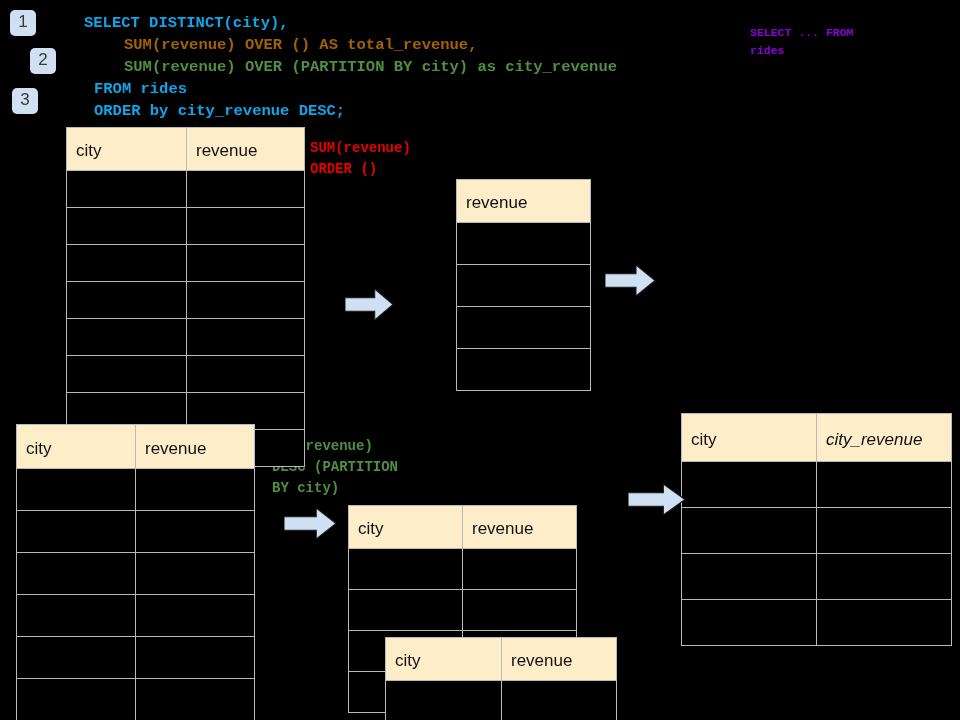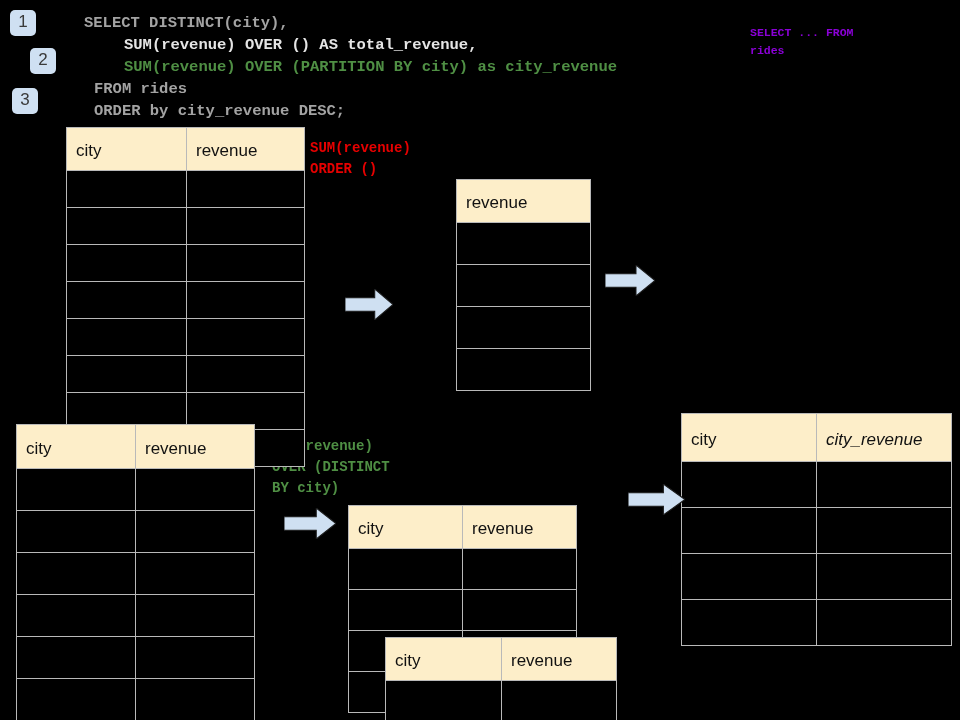--- a/index.html
+++ b/index.html
@@ -30,22 +30,22 @@
   .sql{
     position:absolute;
     font-family:"Liberation Mono", monospace;
     font-weight:bold;
     font-size:15.5px;
     line-height:22px;
     white-space:pre;
     letter-spacing:0px;
   }
   .sql-line{white-space:pre;}
-  .c-purple{color:#a3a3a3;}
-  .c-red{color:#e5e5e5;}
+  .c-purple{color:#0ea5e9;}
+  .c-red{color:#a16207;}
   .c-green{color:#4f8f44;}
 
   .sql-note{
     position:absolute;
     font-family:"Liberation Mono", monospace;
     font-weight:bold;
     font-size:11.5px;
     line-height:18px;
     color:#8b00d8;
     white-space:pre;
@@ -93,21 +93,21 @@
 </head>
 <body>
 
 <div id="stage">
     <div class="badge" style="left: 10px; top: 10px;">1</div>
     <div class="badge" style="left: 30px; top: 48px;">2</div>
     <div class="badge" style="left: 12px; top: 88px;">3</div>
     <div class="sql" style="left: 84px; top: 12px;"><div class="sql-line c-purple" style="padding-left: 0px;">SELECT DISTINCT(city),</div><div class="sql-line c-red" style="padding-left: 40px;">SUM(revenue) OVER () AS total_revenue,</div><div class="sql-line c-green" style="padding-left: 40px;">SUM(revenue) OVER (PARTITION BY city) as city_revenue</div><div class="sql-line c-purple" style="padding-left: 10px;">FROM rides</div><div class="sql-line c-purple" style="padding-left: 10px;">ORDER by city_revenue DESC;</div></div>
     <div class="sql-note" style="left: 750px; top: 24px;"><div>SELECT ... FROM</div><div>rides</div></div>
     <div class="annot red" style="left: 310px; top: 138px;"><div>SUM(revenue)</div><div>ORDER ()</div></div>
-    <div class="annot green" style="left: 272px; top: 436px;"><div>SUM(revenue)</div><div>OVER (DISTINCT</div><div>BY city)</div></div>
+    <div class="annot green" style="left: 272px; top: 436px;"><div>SUM(revenue)</div><div>DESC (PARTITION</div><div>BY city)</div></div>
     <table class="tbl" style="left: 66px; top: 127px; width: 238px;">
       <colgroup>
         <col style="width: 120px;">
         <col style="width: 118px;">
       </colgroup>
       <tbody>
         <tr>
           <td class="hd" style="height: 38px;">city</td>
           <td class="hd" style="height: 38px;">revenue</td>
         </tr>

